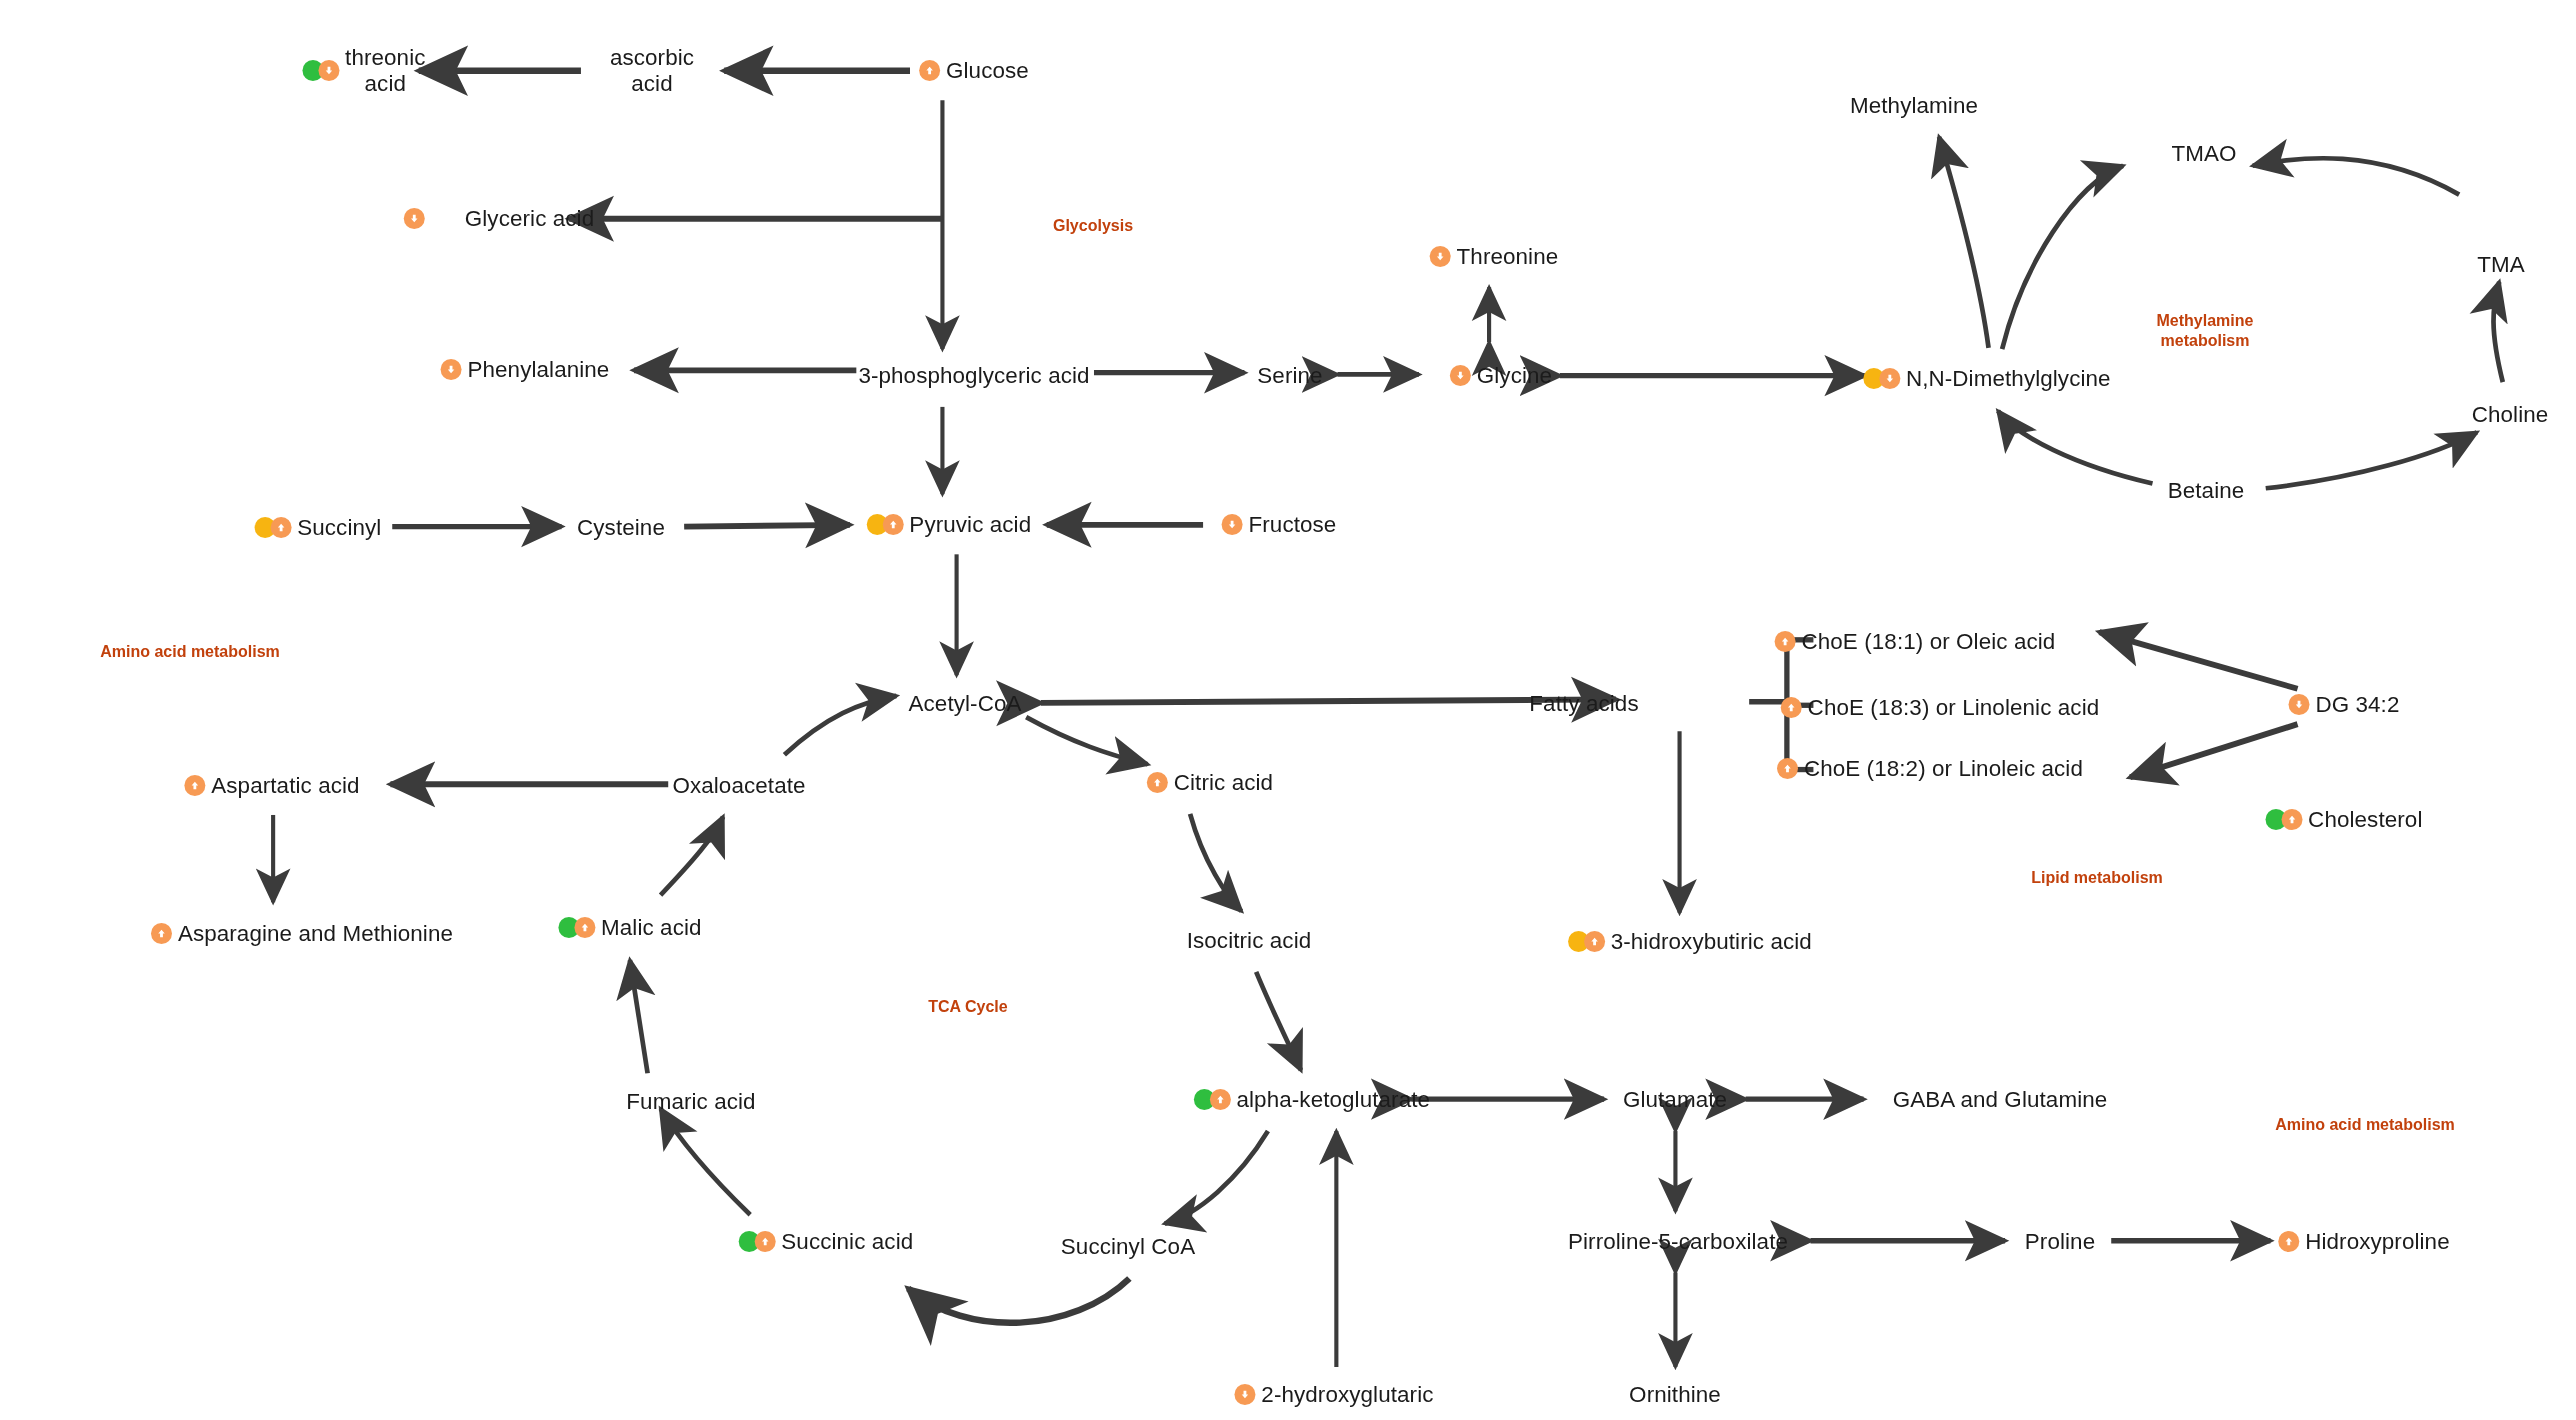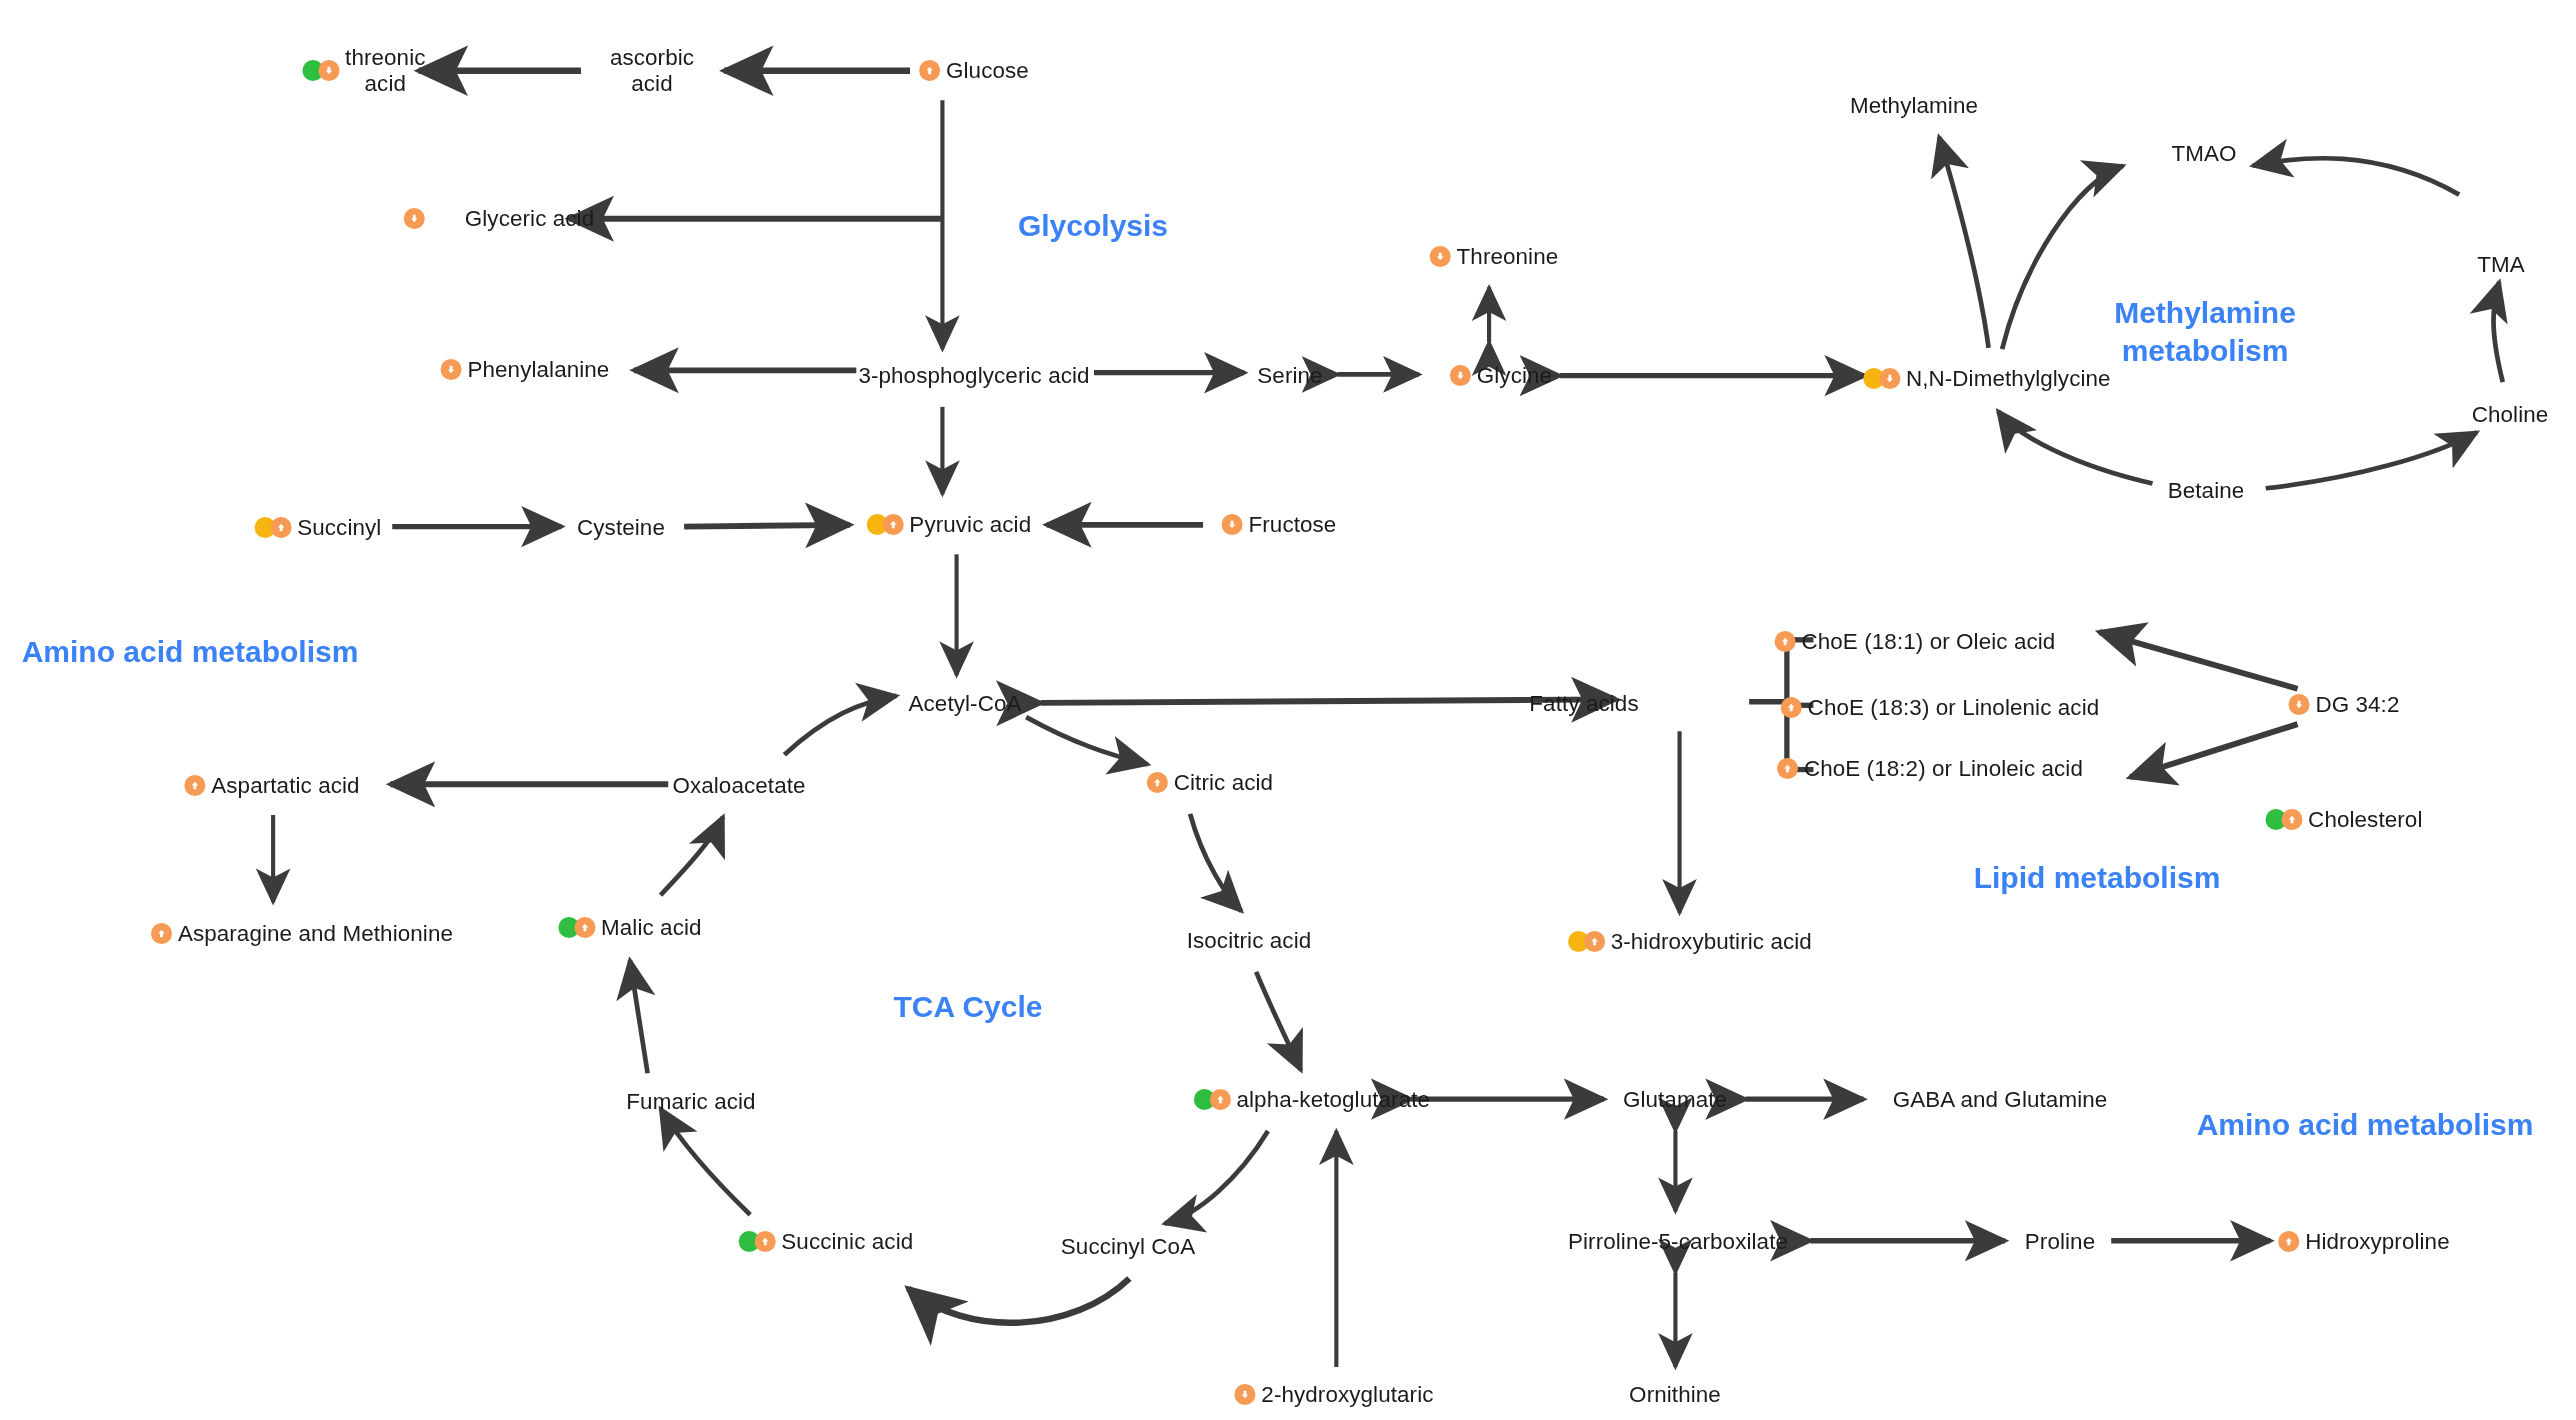--- a/index.html
+++ b/index.html
@@ -11,22 +11,22 @@
   .node .lbl{font-size:22.4px;color:#1b1b1b;letter-spacing:0.1px;line-height:1.16;}
   .node.two .lbl{text-align:center;white-space:normal;}
   .badges{display:flex;align-items:center;flex:0 0 auto;}
   .dot{width:21px;height:21px;border-radius:50%;flex:0 0 auto;}
   .dot.green{background:#2fbe3f;}
   .dot.yellow{background:#f7b411;}
   .dot.arrowbadge{position:relative;background:#f79a54;margin-left:-5.3px;
                   display:flex;align-items:center;justify-content:center;}
   .dot.arrowbadge.solo{margin-left:0;}
   .dot.arrowbadge svg{display:block;}
-  .section{position:absolute;transform:translate(-50%,-50%);font-size:30px;font-weight:bold;
-           color:#3b82f6;white-space:nowrap;text-align:center;line-height:1.25;}
+  .section{position:absolute;transform:translate(-50%,-50%);font-size:16px;font-weight:bold;
+           color:#c2410c;white-space:nowrap;text-align:center;line-height:1.25;}
 </style>
 </head>
 <body>
 
 <div id="stage">
 
   <svg id="edges" viewBox="0 0 4368 2408">
     <defs>
       <marker id="ah" markerWidth="9" markerHeight="9" refX="7.6" refY="4.5" orient="auto" markerUnits="strokeWidth">
         <path d="M0,0.6 L8.4,4.5 L0,8.4 L1.9,4.5 Z" fill="#3b3b3b"></path>

